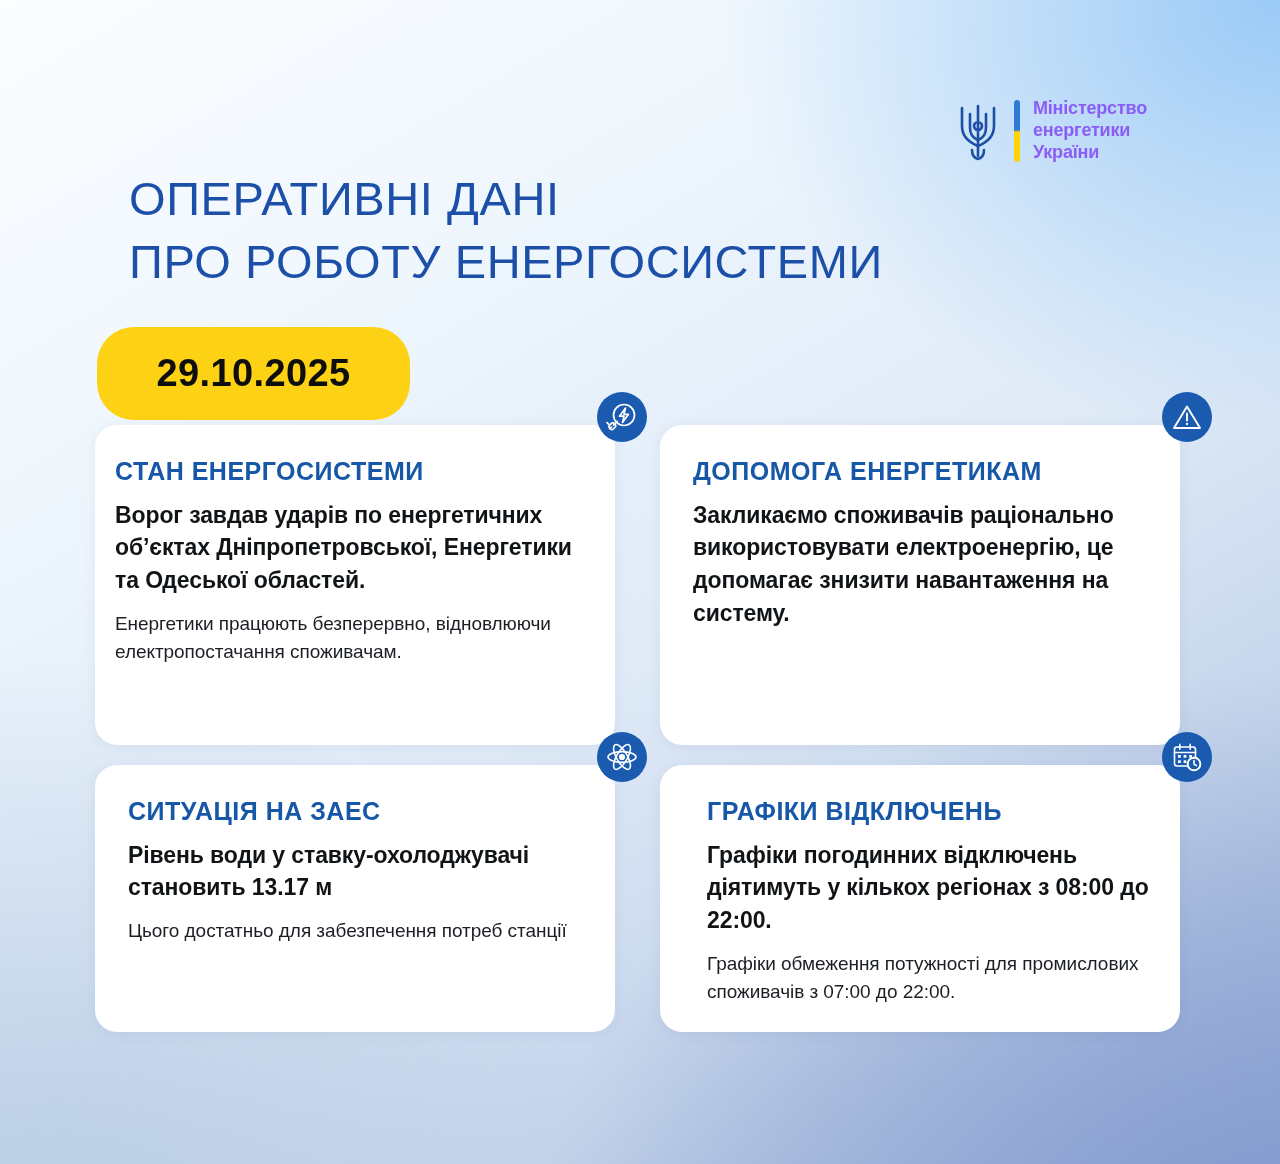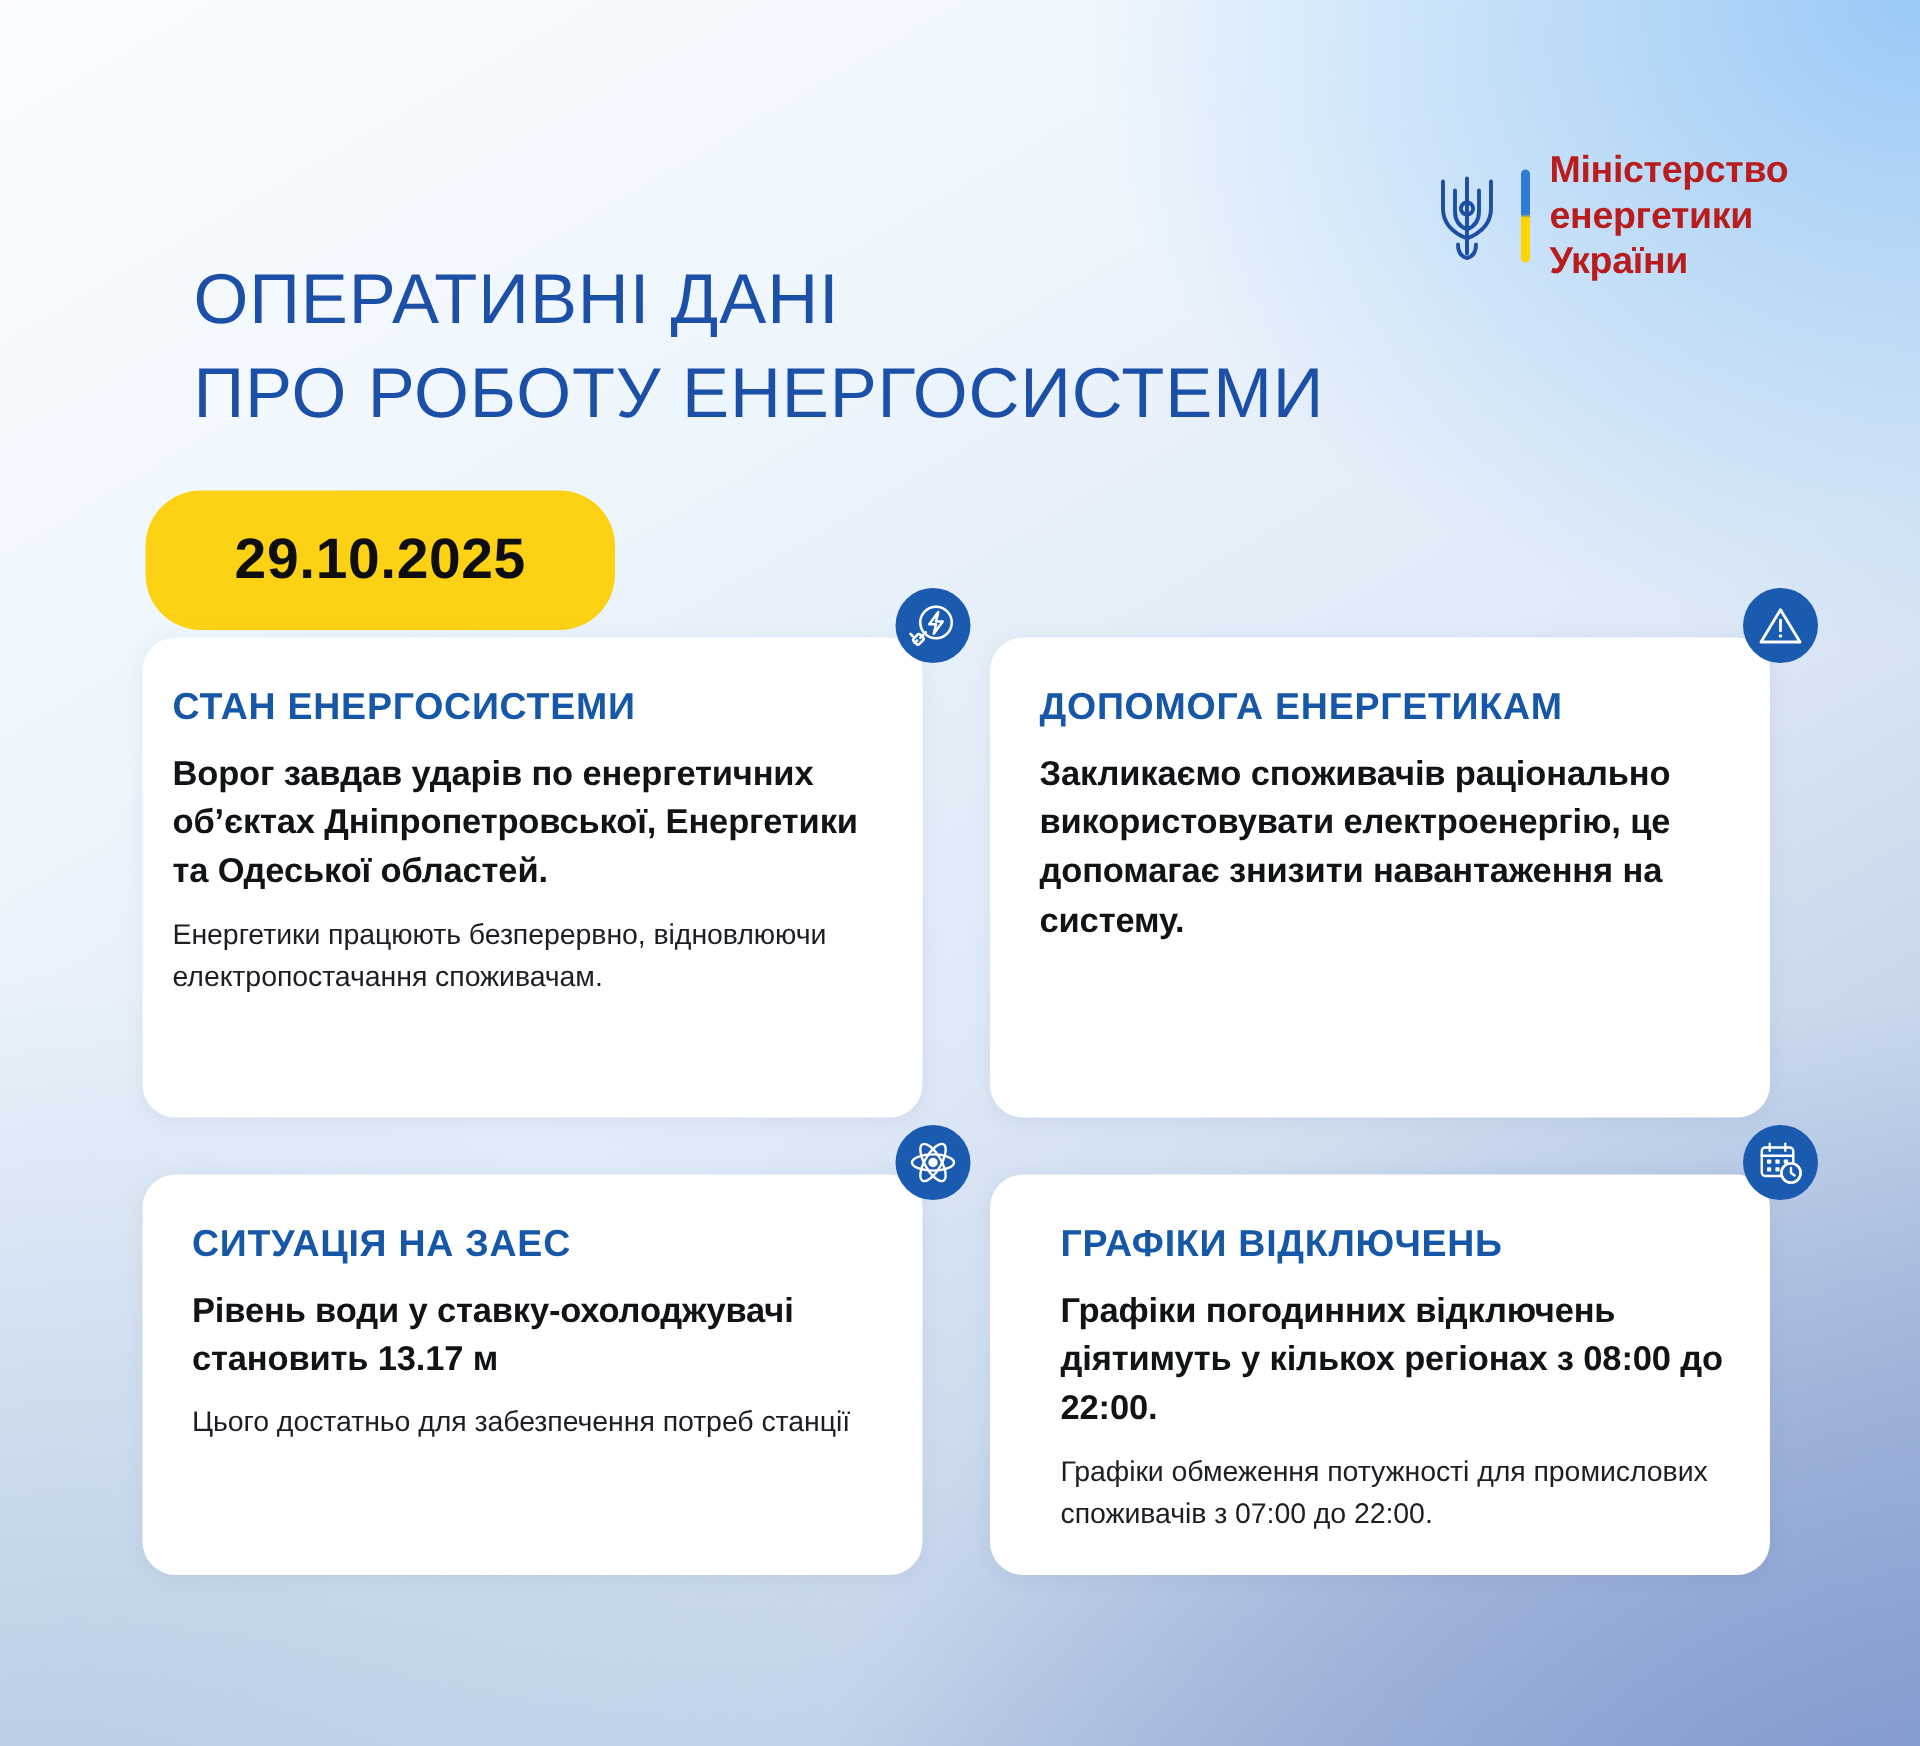--- a/index.html
+++ b/index.html
@@ -24,22 +24,22 @@
   .logo-block {
     position:absolute; top:98px; left:955px;
     display:flex; align-items:center; gap:13px;
   }
   .tryzub { width:46px; height:62px; flex:0 0 auto; }
   .flagbar {
     width:6px; height:62px; border-radius:3px; flex:0 0 auto;
     background:linear-gradient(180deg, #2e7bd4 0%, #2e7bd4 48%, #ffd400 52%, #ffd400 100%);
   }
   .logo-text {
-    font-size:25px; font-weight:700; line-height:1.22;
-    color:#b91c1c; letter-spacing:-0.2px; white-space:nowrap;
+    font-size:18px; font-weight:700; line-height:1.22;
+    color:#8b5cf6; letter-spacing:-0.2px; white-space:nowrap;
   }
 
   
   .headline {
     position:absolute; top:168px; left:129px;
     font-size:47px; font-weight:400; line-height:1.33;
     color:#1c4fa8; letter-spacing:0.6px; text-transform:uppercase;
   }
   .headline .l2 { display:block; }
 
@@ -49,21 +49,21 @@
     min-width:313px; height:93px;
     display:flex; align-items:center; justify-content:center;
     background:#fdd114; border-radius:37px;
     font-size:38px; font-weight:800; color:#0e0e0e; letter-spacing:0.4px;
     padding:0 34px;
   }
 
   
   .grid { position:absolute; top:425px; left:95px; width:1096px; }
   .row { display:flex; gap:45px; }
-  .row + .row { margin-top:38px; }
+  .row + .row { margin-top:20px; }
 
   .card {
     position:relative;
     width:520px;
     background:#ffffff;
     border-radius:22px;
     padding:32px 30px 26px 33px;
     box-shadow:0 2px 14px rgba(40,70,120,0.07);
   }
   .card.tall-1 { min-height:320px;padding-left:20px; }

